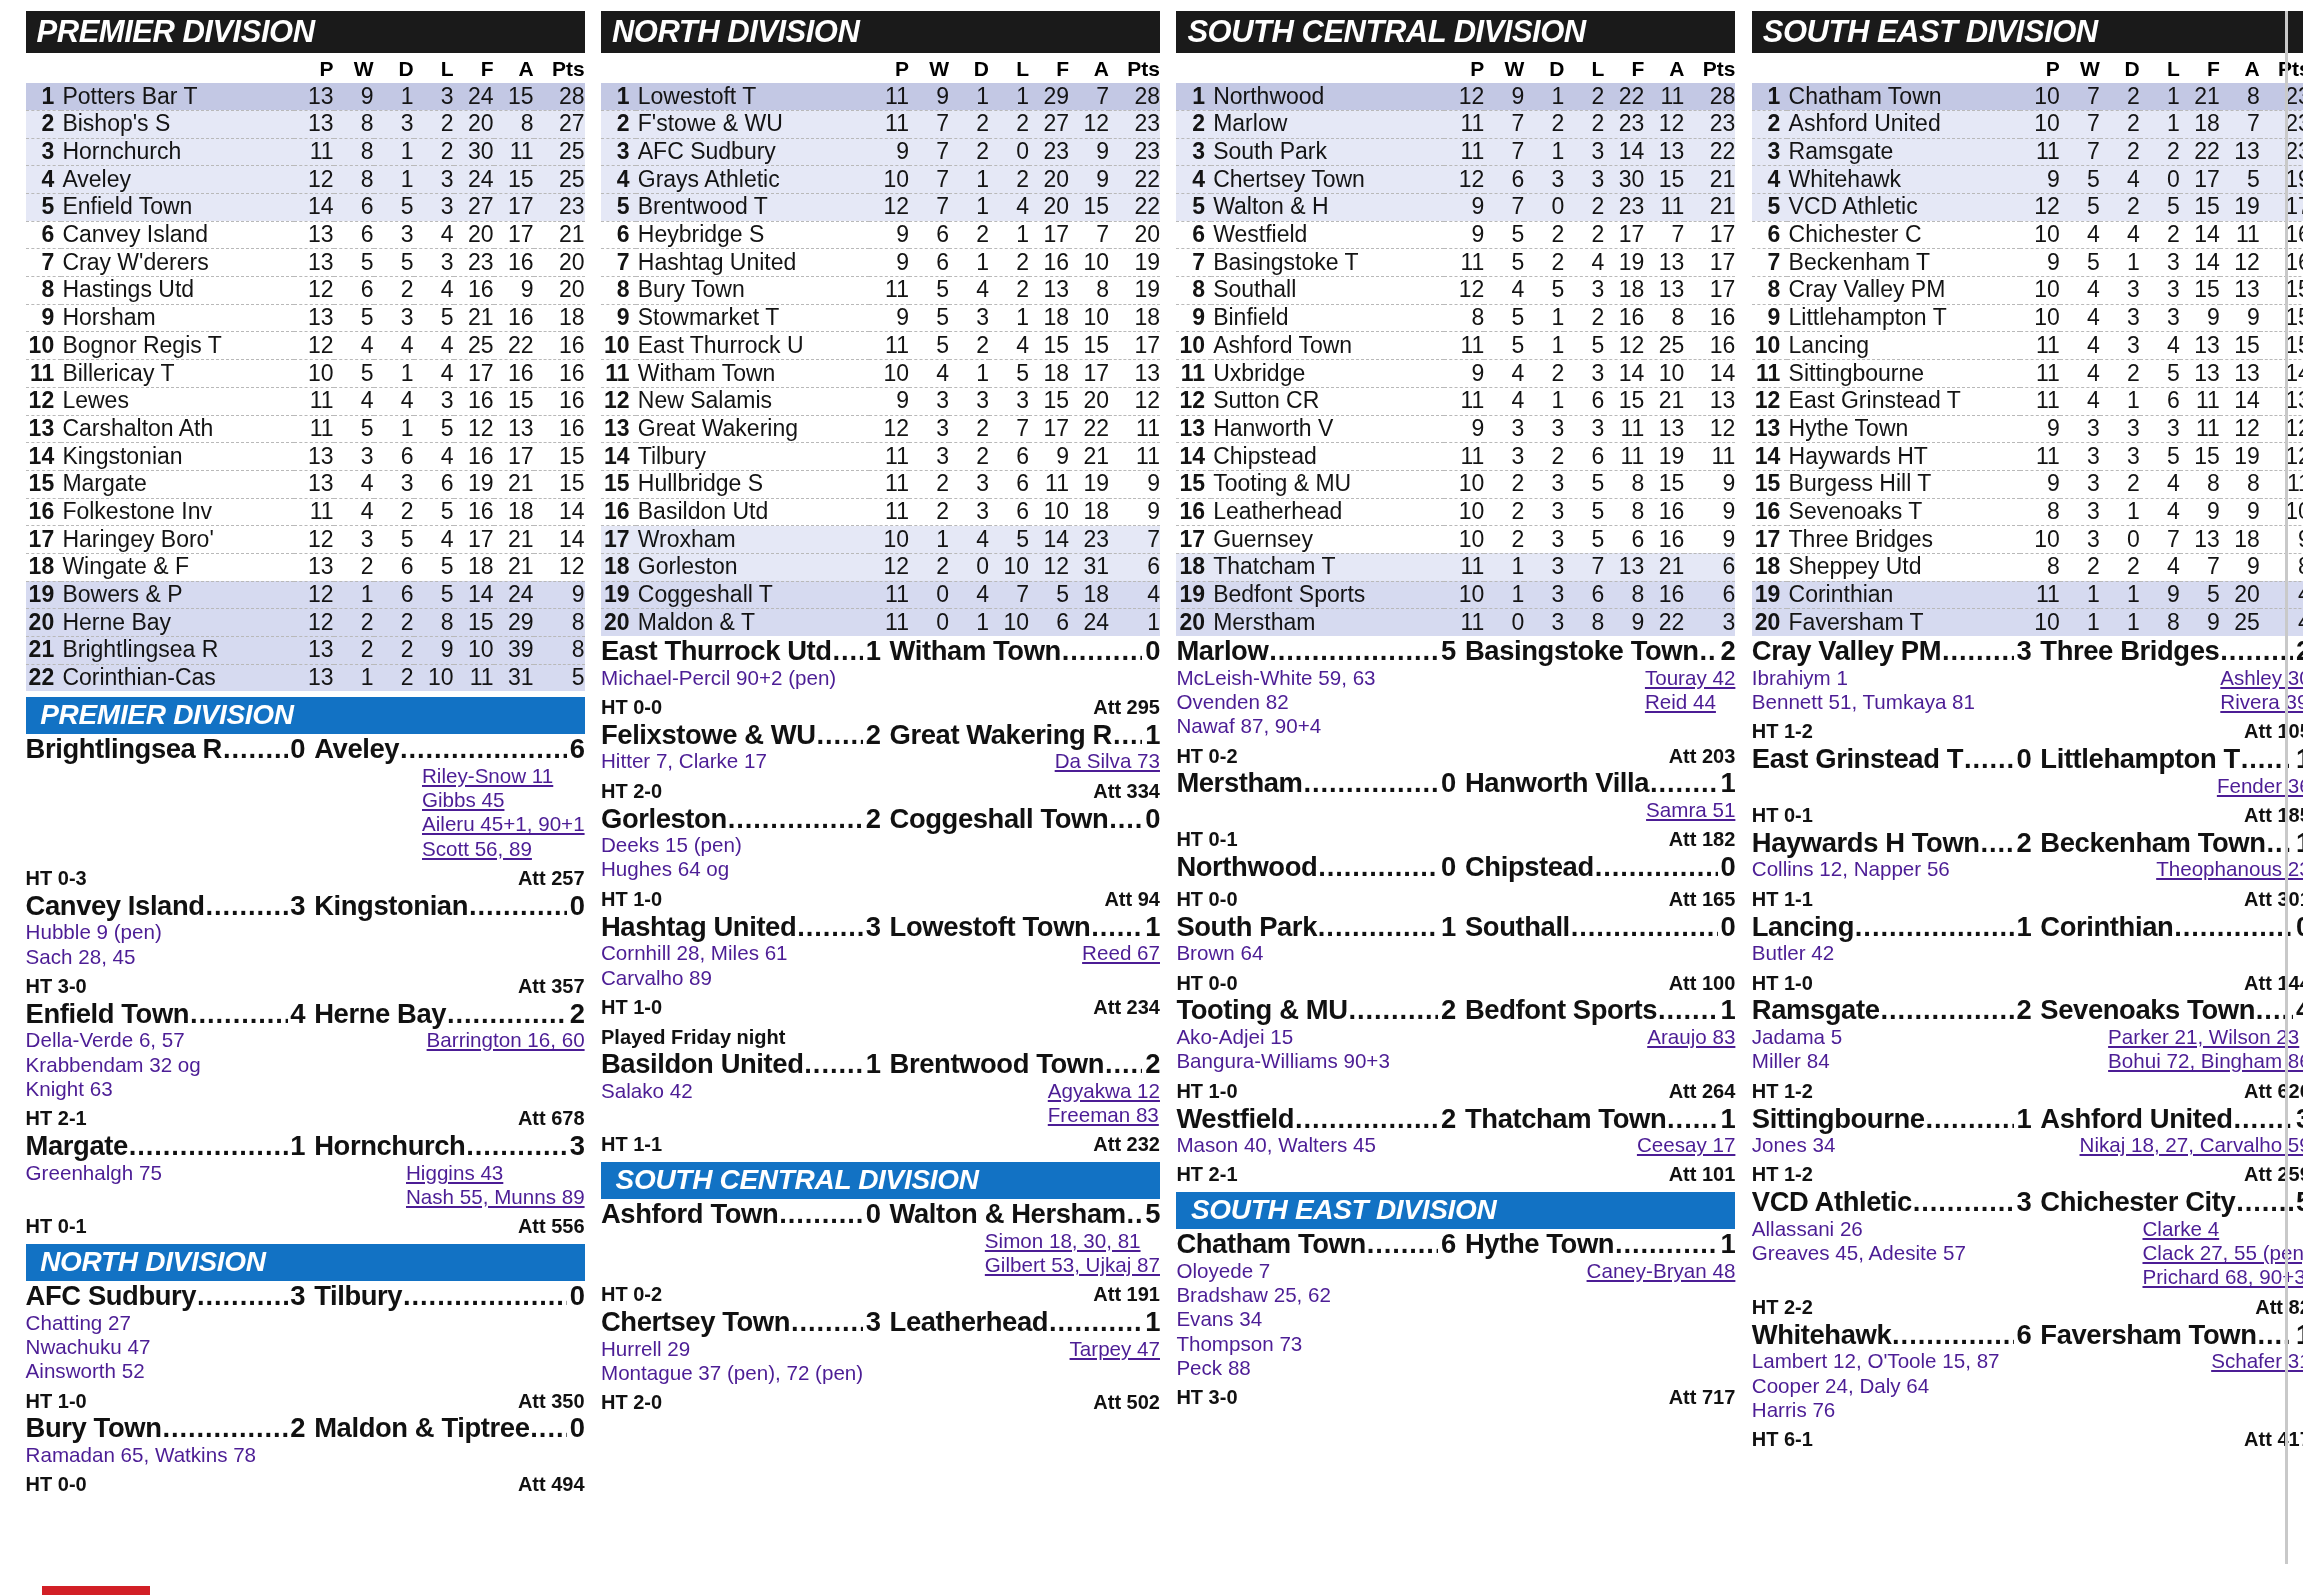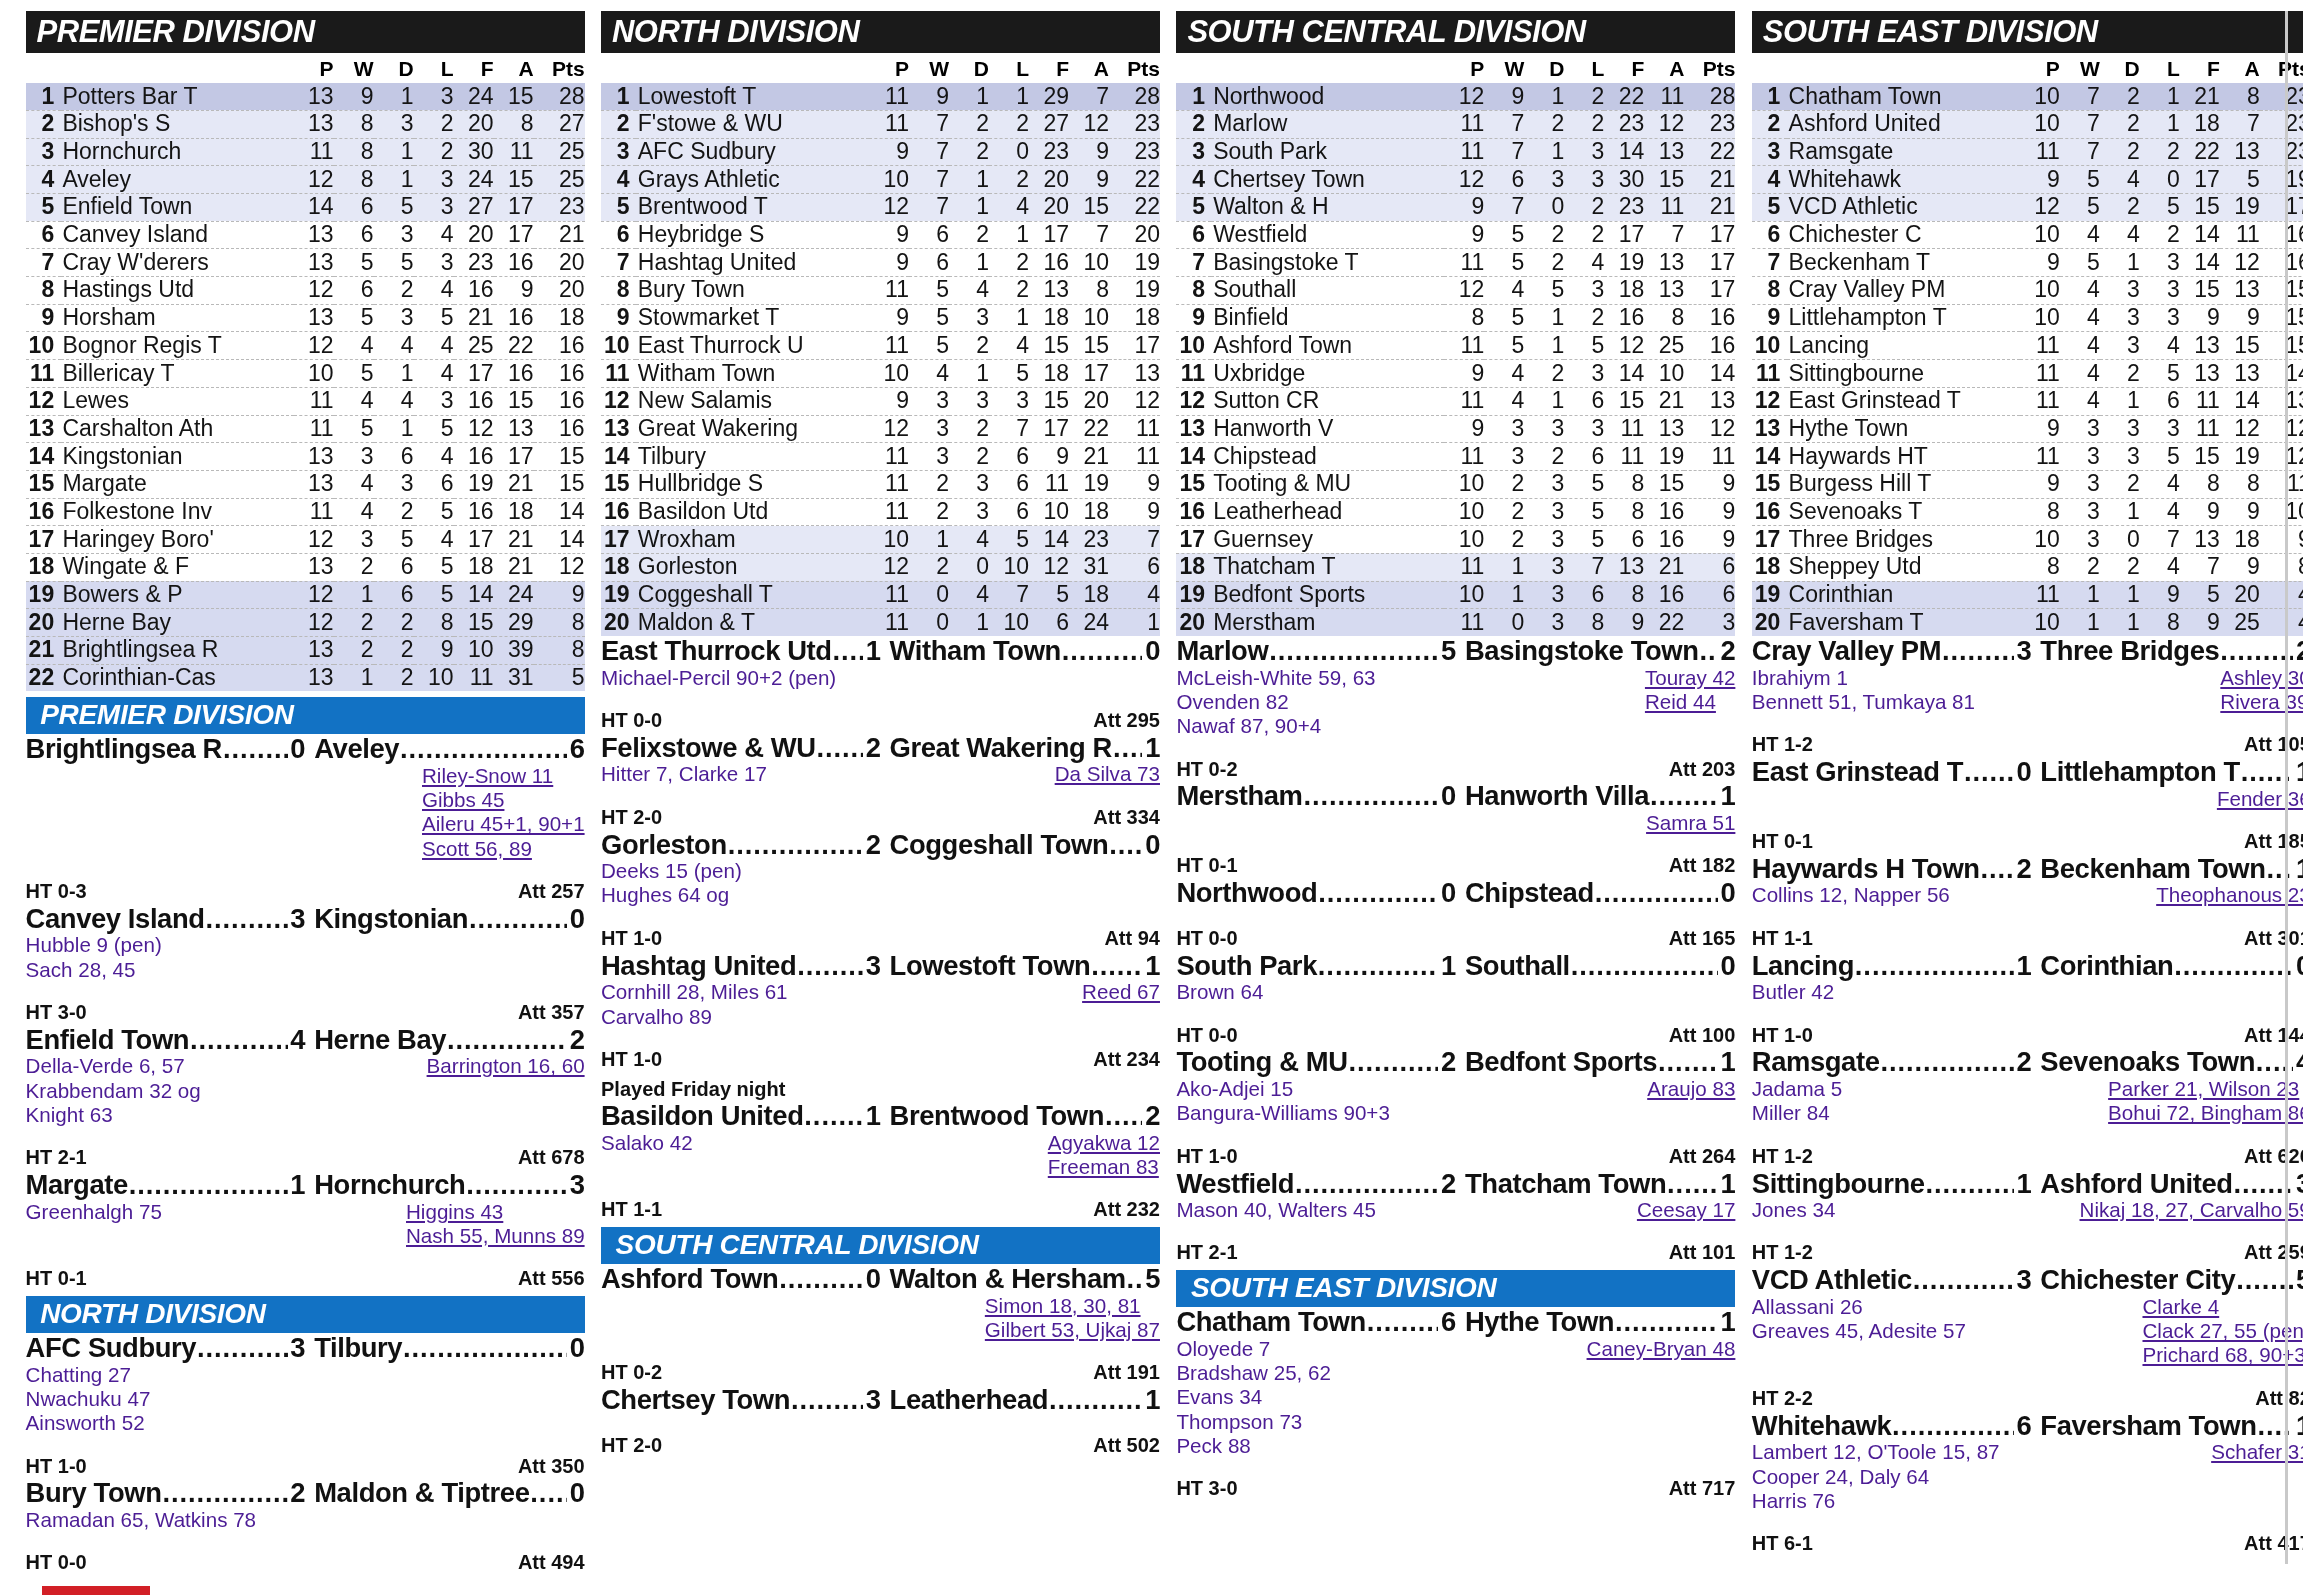--- a/index.html
+++ b/index.html
@@ -100,21 +100,21 @@
     color:#4c1d95;
   }
   .scorers .home { text-align:left; white-space:pre-line; }
   .scorers .away { white-space:pre-line;text-decoration:underline; }
   .htline {
     display:flex;
     justify-content:space-between;
     font-size:20px;
     font-weight:bold;
     line-height:1.2;
-    margin-top:18px;
+    margin-top:5px;
   }
   .note { font-size:20px; font-weight:bold; margin-top:7.3px; }
 
   
   .redbar {
     position:absolute;
     left:42px; bottom:0;
     width:108px; height:9.1px;
     background:#d21f26;
   }
@@ -949,20 +949,25 @@
                 <span class="nm">Chertsey Town</span>
                 <span class="dots">........................................</span>
                 <span class="sc">3</span>
               </div>
               <div class="side away">
                 <span class="nm">Leatherhead</span>
                 <span class="dots">........................................</span>
                 <span class="sc">1</span>
               </div>
             </div>
+            <div class="scorers">
+              <div class="home">Hurrell 29
+Montague 37 (pen), 72 (pen)</div>
+              <div class="away">Tarpey 47</div>
+            </div>
             <div class="htline">
               <span>HT 2-0</span>
               <span>Att 502</span>
             </div>
           </div>
         </div>
     </div>
 
     <div class="col">
       <div class="tbl-head">SOUTH CENTRAL DIVISION</div>

